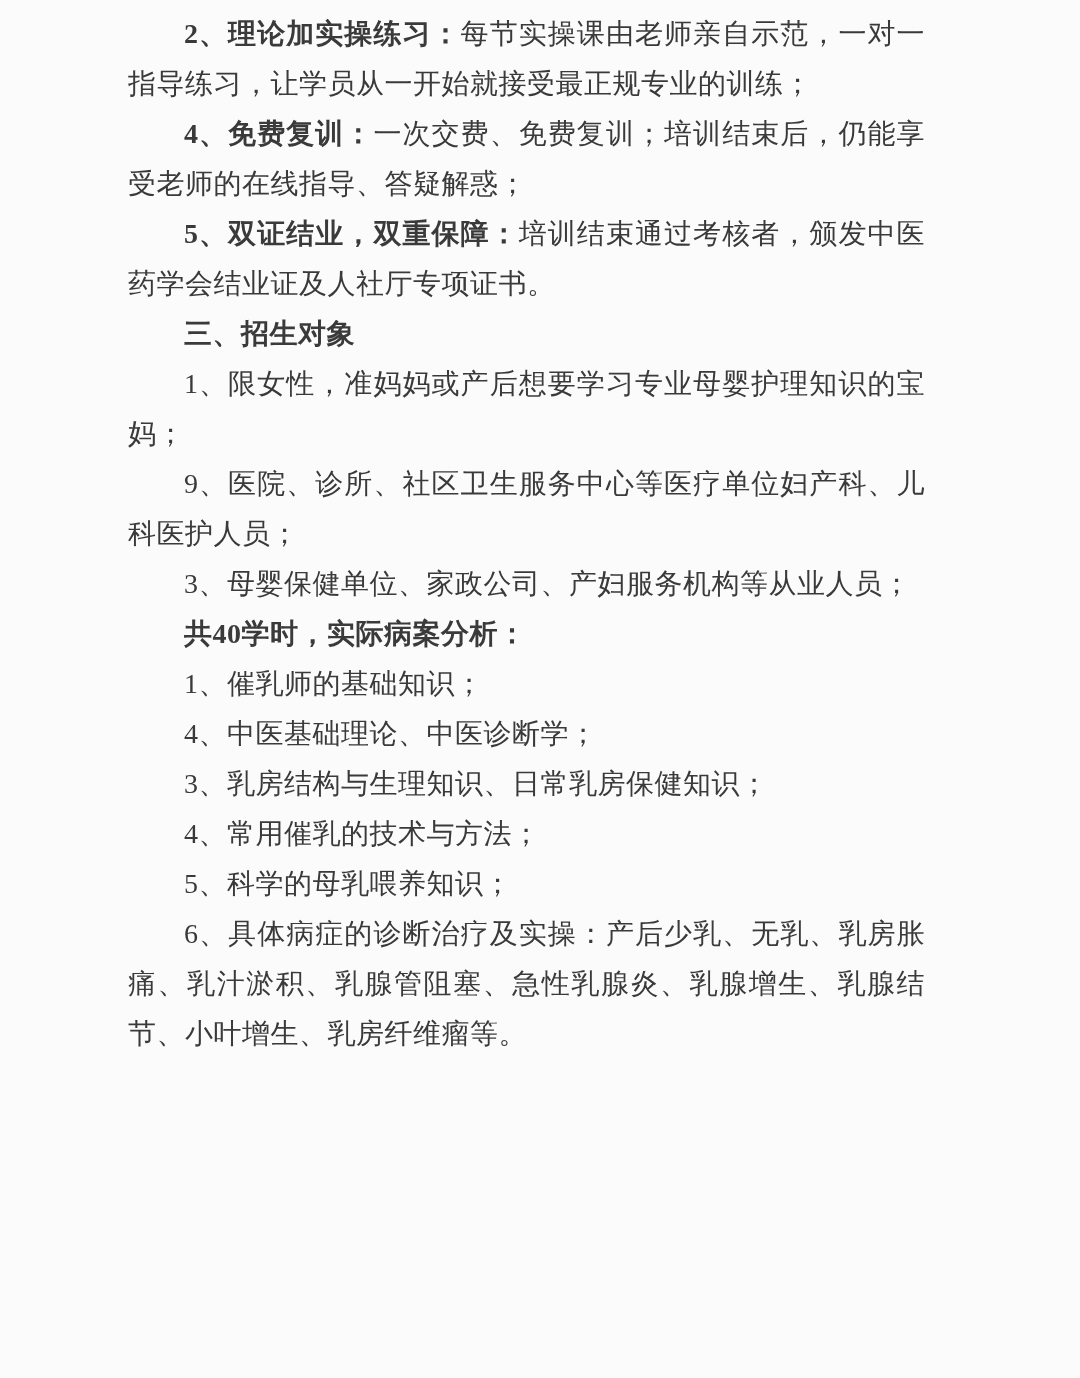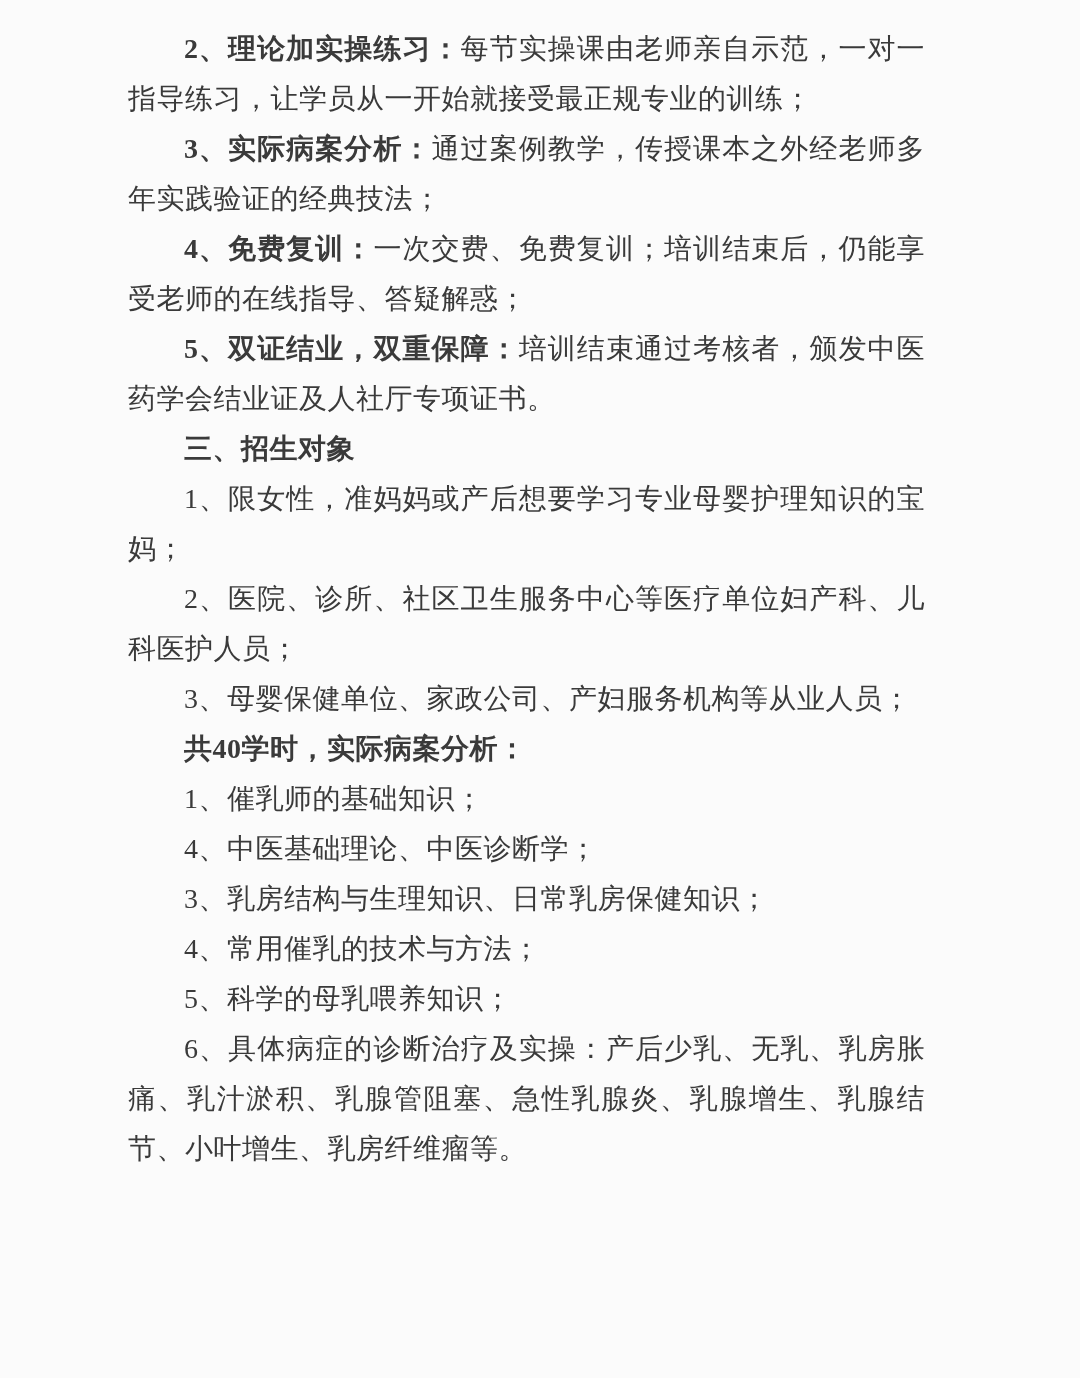--- a/index.html
+++ b/index.html
@@ -11,21 +11,21 @@
     height: 1378px;
     background: #fbfbfb;
     color: #3a3a3a;
     font-family: "Liberation Serif", "DejaVu Serif", serif;
     overflow: hidden;
   }
   .doc {
     box-sizing: border-box;
     width: 1080px;
     height: 1378px;
-    padding: 24px 155px 0 128px;
+    padding: 9px 155px 0 128px;
     border-radius: 6px;
   }
   p.para {
     margin: 0;
     font-size: 28px;
     line-height: 50px;
     text-align: justify;
     text-justify: inter-character;
     text-indent: 2em;
     letter-spacing: 0.5px;
@@ -33,26 +33,25 @@
   }
   .lead {
     font-weight: bold;
   }
 </style>
 </head>
 <body>
 
 <div class="doc">
   <p class="para"><span class="lead">2、理论加实操练习：</span><span>每节实操课由老师亲自示范，一对一指导练习，让学员从一开始就接受最正规专业的训练；</span></p>
-  <p class="para"><span class="lead">3、实际病案分析：</span><span>通过案例教学，传授课本之外经老师多年实践验证的经典技法；</span></p>
   <p class="para"><span class="lead">4、免费复训：</span><span>一次交费、免费复训；培训结束后，仍能享受老师的在线指导、答疑解惑；</span></p>
   <p class="para"><span class="lead">5、双证结业，双重保障：</span><span>培训结束通过考核者，颁发中医药学会结业证及人社厅专项证书。</span></p>
   <p class="para"><span class="lead">三、招生对象</span><span></span></p>
   <p class="para"><span class="lead"></span><span>1、限女性，准妈妈或产后想要学习专业母婴护理知识的宝妈；</span></p>
-  <p class="para"><span class="lead"></span><span>2、医院、诊所、社区卫生服务中心等医疗单位妇产科、儿科医护人员；</span></p>
+  <p class="para"><span class="lead"></span><span>9、医院、诊所、社区卫生服务中心等医疗单位妇产科、儿科医护人员；</span></p>
   <p class="para"><span class="lead"></span><span>3、母婴保健单位、家政公司、产妇服务机构等从业人员；</span></p>
   <p class="para"><span class="lead">共40学时，实际病案分析：</span><span></span></p>
   <p class="para"><span class="lead"></span><span>1、催乳师的基础知识；</span></p>
   <p class="para"><span class="lead"></span><span>4、中医基础理论、中医诊断学；</span></p>
   <p class="para"><span class="lead"></span><span>3、乳房结构与生理知识、日常乳房保健知识；</span></p>
   <p class="para"><span class="lead"></span><span>4、常用催乳的技术与方法；</span></p>
   <p class="para"><span class="lead"></span><span>5、科学的母乳喂养知识；</span></p>
   <p class="para"><span class="lead"></span><span>6、具体病症的诊断治疗及实操：产后少乳、无乳、乳房胀痛、乳汁淤积、乳腺管阻塞、急性乳腺炎、乳腺增生、乳腺结节、小叶增生、乳房纤维瘤等。</span></p>
 </div>
 

